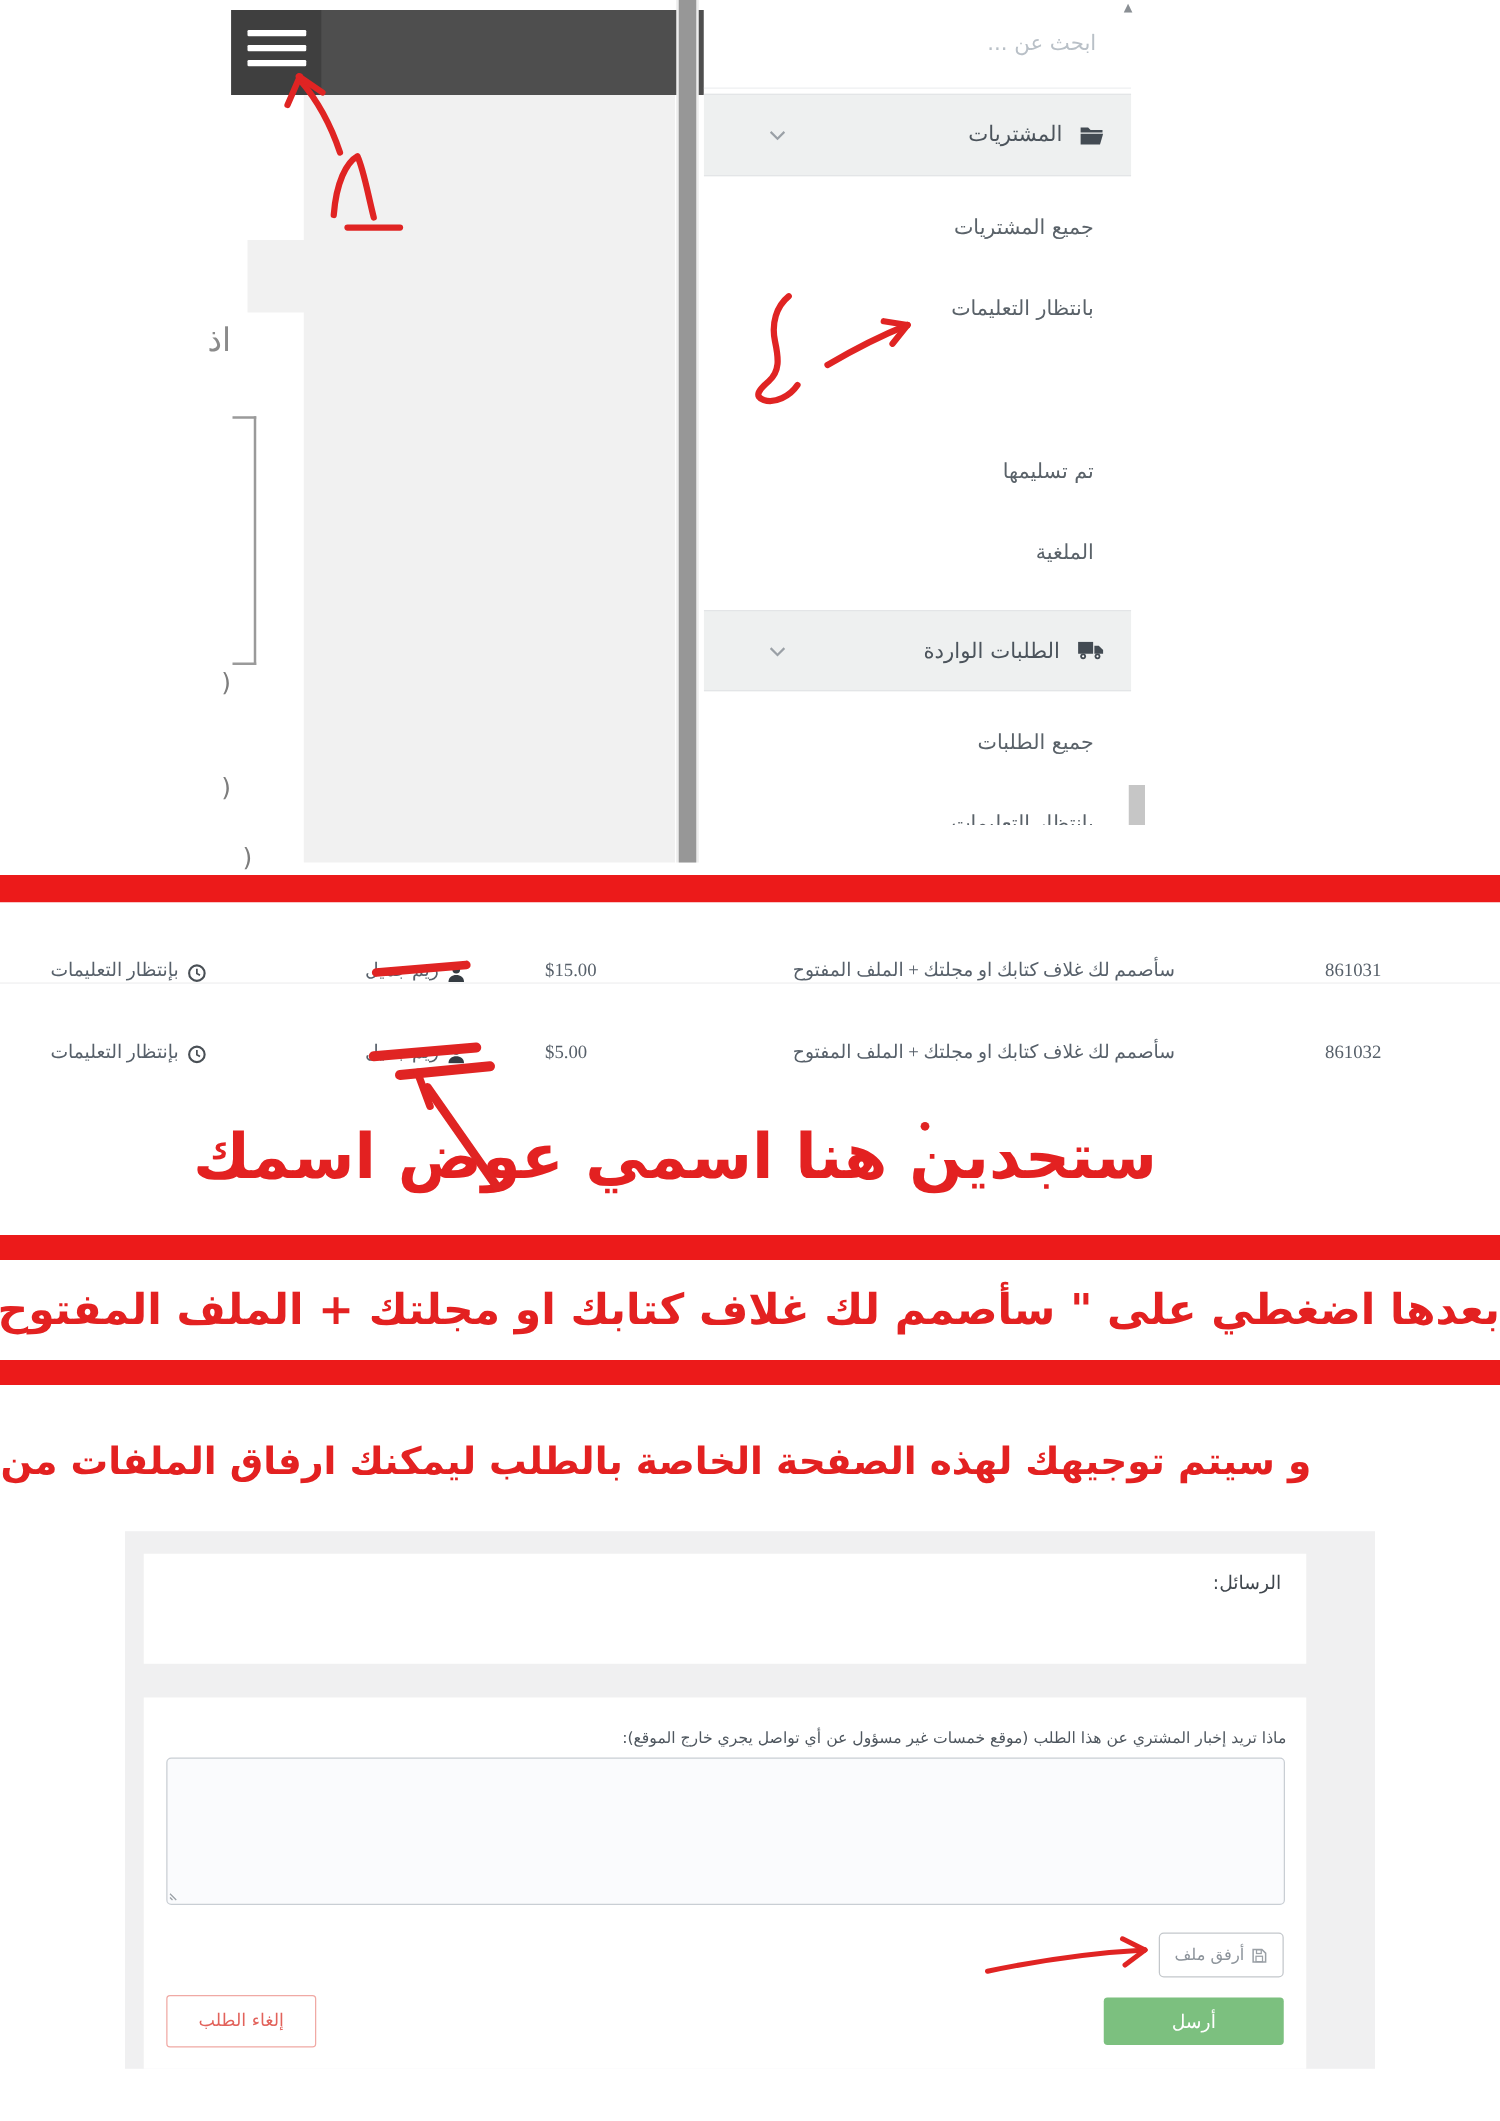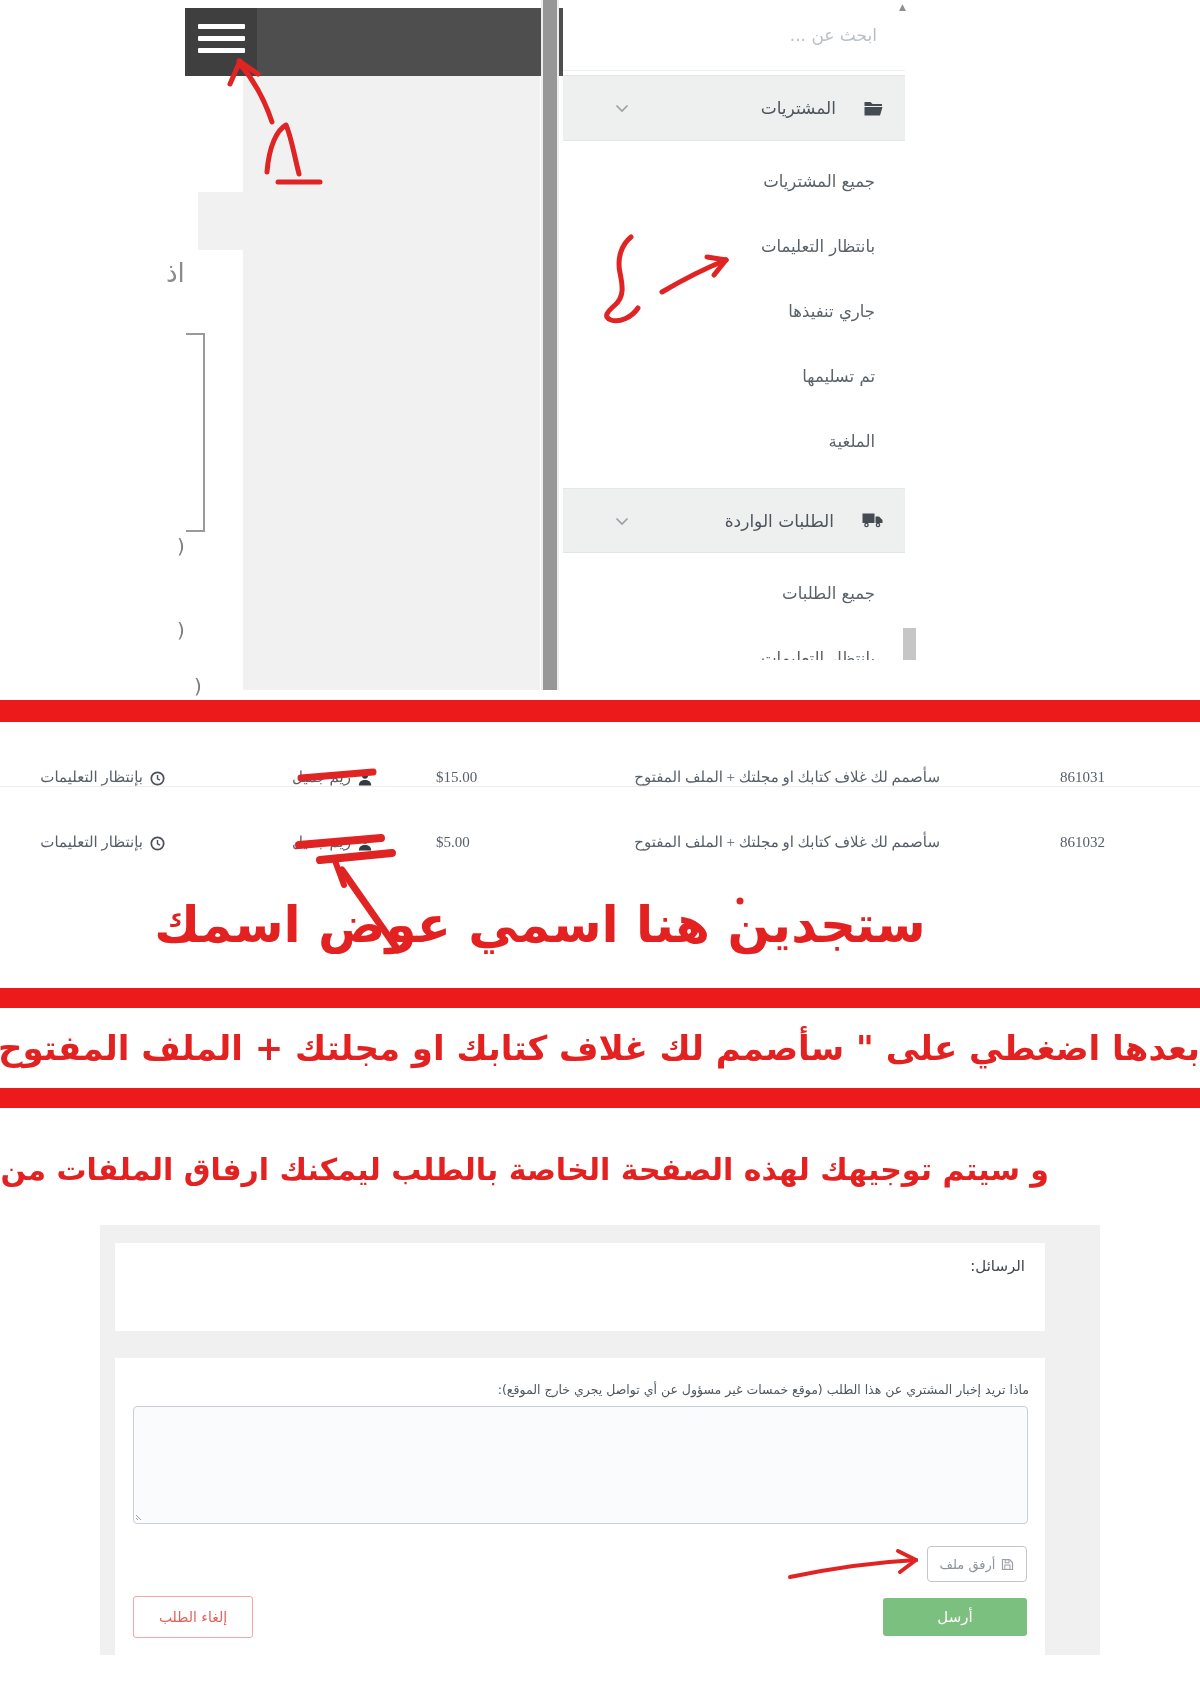--- a/index.html
+++ b/index.html
@@ -22,21 +22,21 @@
 
   .scrollbar-main{position:absolute;left:541px;top:0;width:18px;height:690px;background:#ededed;}
   .scrollbar-main .thumb{position:absolute;left:2px;top:0;width:14px;height:690px;background:#979797;}
 
   .sidebar{position:absolute;left:563px;top:0;width:342px;height:660px;background:#fff;overflow:hidden;direction:rtl;}
   .search-row{position:absolute;top:0;left:0;right:0;height:70px;border-bottom:1px solid #eef0f1;}
   .search-row input{width:100%;height:100%;border:none;outline:none;background:transparent;
       padding:0 28px 0 10px;font-size:17px;font-family:"DejaVu Sans",sans-serif;color:#555;box-sizing:border-box;}
   .search-row input::placeholder{color:#b9c0c7;}
   .menu-head{position:absolute;left:0;right:0;height:66px;background:#eef0f0;border-top:1px solid #e3e5e7;
-      border-bottom:1px solid #e3e5e7;display:flex;align-items:center;gap:28px;padding-right:22px;box-sizing:border-box;cursor:pointer;}
+      border-bottom:1px solid #e3e5e7;display:flex;align-items:center;gap:14px;padding-right:22px;box-sizing:border-box;cursor:pointer;}
   .menu-head .lbl{font-size:17px;color:#4c545c;}
   .menu-head .chev{position:absolute;left:52px;top:28px;}
   .menu-item{position:absolute;left:0;right:0;height:65px;line-height:65px;padding-right:30px;font-size:16.5px;
       color:#5a6269;box-sizing:border-box;cursor:pointer;}
   .sb-uparrow{position:absolute;left:899px;top:2px;font-size:9px;color:#8a8f94;}
   .sb-thumb{position:absolute;left:903px;top:628px;width:13px;height:32px;background:#c6c6c6;}
 
   
   .red-bar{position:absolute;left:0;width:1200px;background:#ec1a1a;}
   .note1{position:absolute;left:0;top:896px;width:1200px;text-align:center;transform:translateX(-60px);
@@ -114,21 +114,20 @@
         <path d="M0.5,1 L6.5,1 L8.5,3 L18,3 L18,5 L0.5,5 Z" fill="#434b53"></path>
         <path d="M0.5,6 L18.5,6 L16,14.5 L0.5,14.5 Z" fill="#434b53"></path>
       </svg>
       <span class="lbl">المشتريات</span>
       <svg class="chev" width="14" height="9" viewBox="0 0 14 9">
         <polyline points="1.5,1.5 7,7 12.5,1.5" fill="none" stroke="#9aa0a6" stroke-width="1.7"></polyline>
       </svg>
     </div>
     <div class="menu-item" style="top:149px;">جميع المشتريات</div>
     <div class="menu-item" style="top:214px;">بانتظار التعليمات</div>
-    <div class="menu-item" style="top:279px;">جاري تنفيذها</div>
     <div class="menu-item" style="top:344px;">تم تسليمها</div>
     <div class="menu-item" style="top:409px;">الملغية</div>
 
     <div class="menu-head" style="top:488px;height:65px;">
       <svg width="21" height="15" viewBox="0 0 21 15">
         <rect x="0.5" y="0.5" width="12" height="9.5" fill="#434b53"></rect>
         <path d="M13.5,3.5 L17,3.5 L20.5,7 L20.5,10 L13.5,10 Z" fill="#434b53"></path>
         <circle cx="4.5" cy="12" r="2.3" fill="#434b53"></circle>
           <circle cx="4.5" cy="12" r="0.9" fill="#fff"></circle>
         <circle cx="16" cy="12" r="2.3" fill="#434b53"></circle>

